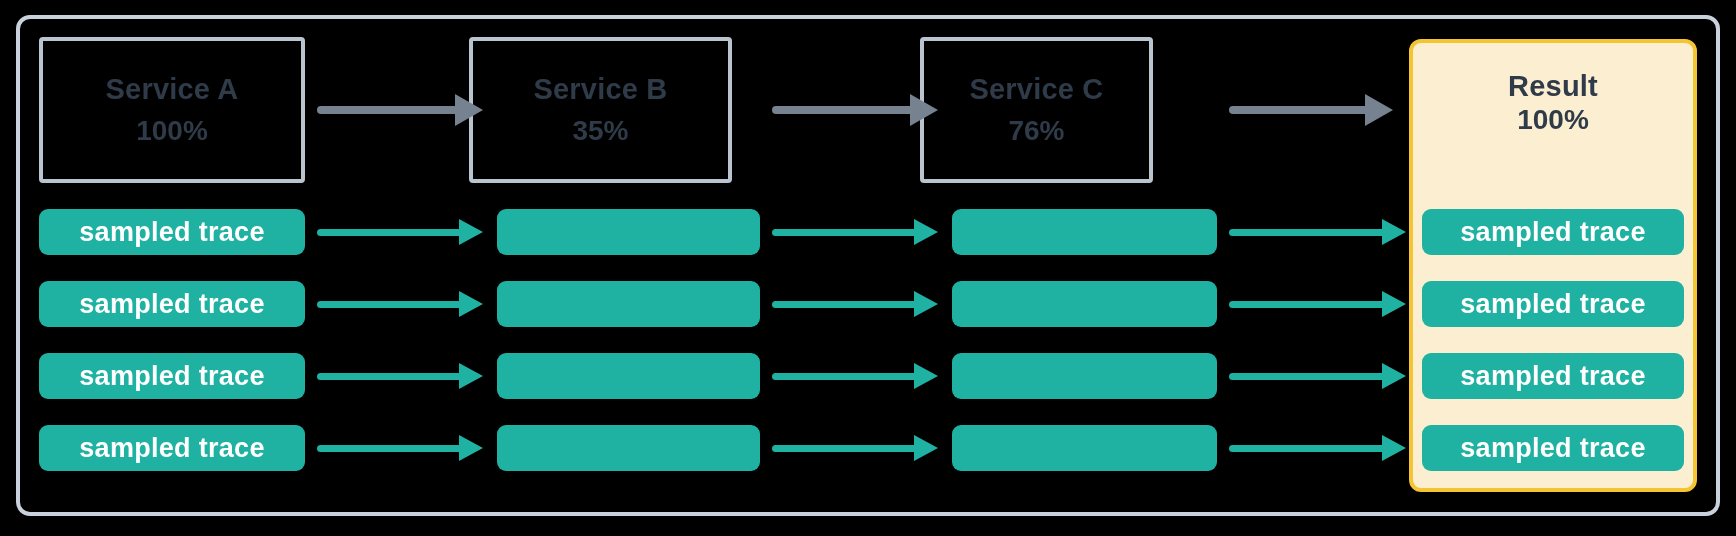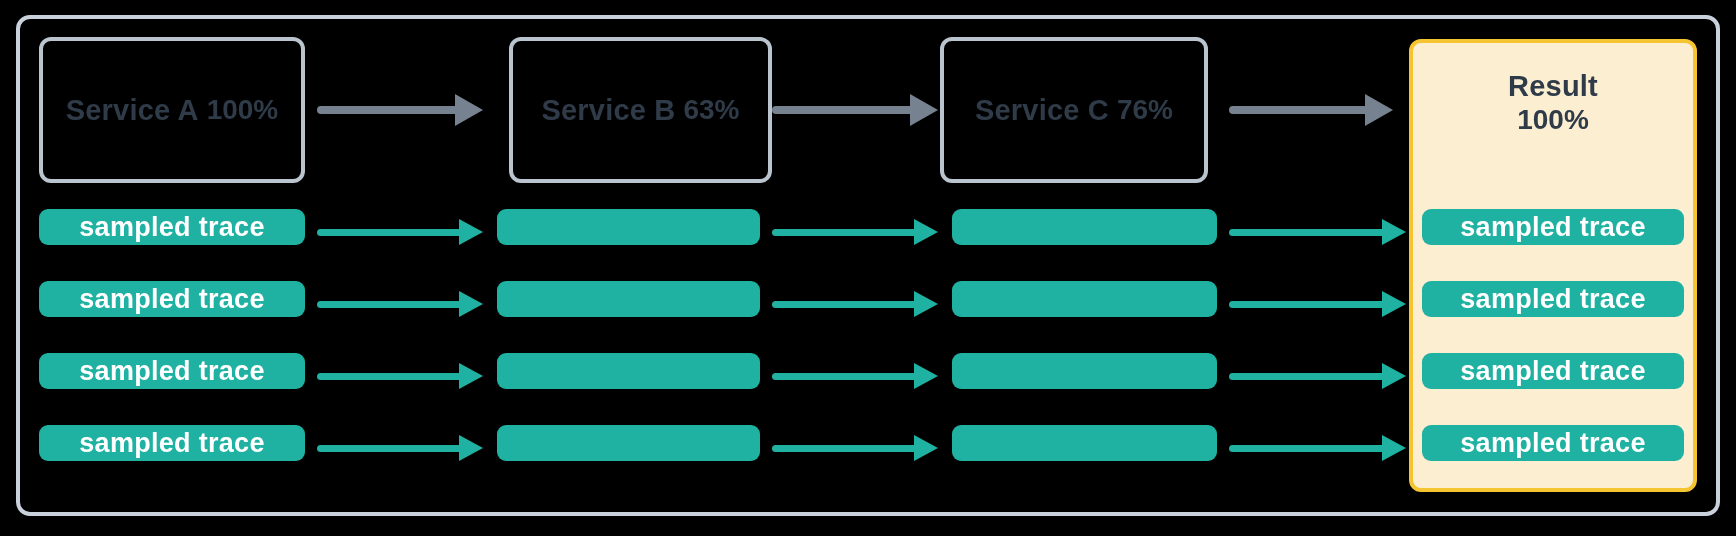--- a/index.html
+++ b/index.html
@@ -11,45 +11,45 @@
     overflow:hidden;
   }
   .frame{
     position:absolute;left:16px;top:15px;width:1704px;height:501px;
     border:4px solid var(--outer-border,#c9d2dc);
     border-radius:14px;box-sizing:border-box;
   }
   .box{
     position:absolute;top:37px;height:146px;
     border:4px solid var(--service-border,#b9c4cf);
-    border-radius:12px;box-sizing:border-box;
-    display:flex;flex-direction:row;align-items:center;justify-content:center;
+    border-radius:4px;box-sizing:border-box;
+    display:flex;flex-direction:column;align-items:center;justify-content:center;
     gap:8px;background:transparent;
   }
   .col0{left:39px;width:266px}
-  .col1{left:509px;width:263px}
-  .col2{left:940px;width:268px}
+  .col1{left:469px;width:263px}
+  .col2{left:920px;width:233px}
   .box-title{
     font-weight:700;font-size:29px;line-height:34px;
     color:var(--text-dark,#2f3b48);letter-spacing:.2px;
   }
   .box-value{
     font-weight:700;font-size:28px;line-height:34px;
     color:var(--text-dark,#2f3b48);
   }
   .result-box{
     position:absolute;left:1409px;top:39px;width:288px;height:453px;
     background:var(--result-bg,#fbeed1);
     border:4px solid var(--result-border,#f5c431);
     border-radius:12px;box-sizing:border-box;
     padding-top:26px;text-align:center;
   }
   .result-box .box-title,.result-box .box-value{display:block;}
   .pill{
-    position:absolute;height:36px;border-radius:9px;
+    position:absolute;height:46px;border-radius:9px;
     background:var(--teal,#1fb1a1);
     display:flex;align-items:center;justify-content:center;
     color:var(--pill-text,#fff);font-size:27px;font-weight:600;
     letter-spacing:.3px;
   }
   .arrow{position:absolute;}
   .arrow .shaft{
     position:absolute;left:0;top:50%;background:currentColor;border-radius:4px;
   }
   .arrow .head{
@@ -69,21 +69,21 @@
 <div class="stage" id="stage">
   <div class="frame"></div>
 
   <div class="box col0">
     <div class="box-title">Service A</div>
     <div class="box-value">100%</div>
   </div>
 
   <div class="box col1">
     <div class="box-title">Service B</div>
-    <div class="box-value">63%</div>
+    <div class="box-value">35%</div>
   </div>
 
   <div class="box col2">
     <div class="box-title">Service C</div>
     <div class="box-value">76%</div>
   </div>
 
   <div class="result-box">
     <div class="box-title">Result</div>
     <div class="box-value">100%</div>

